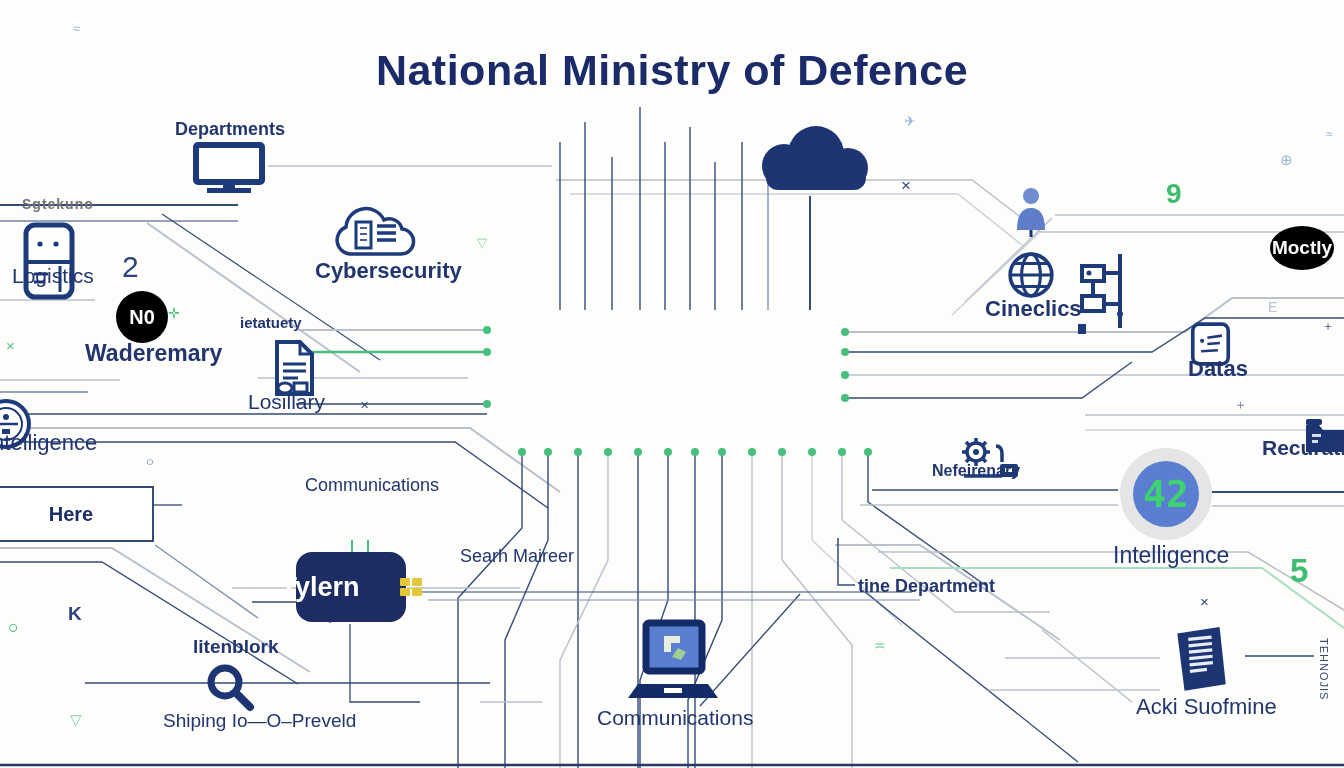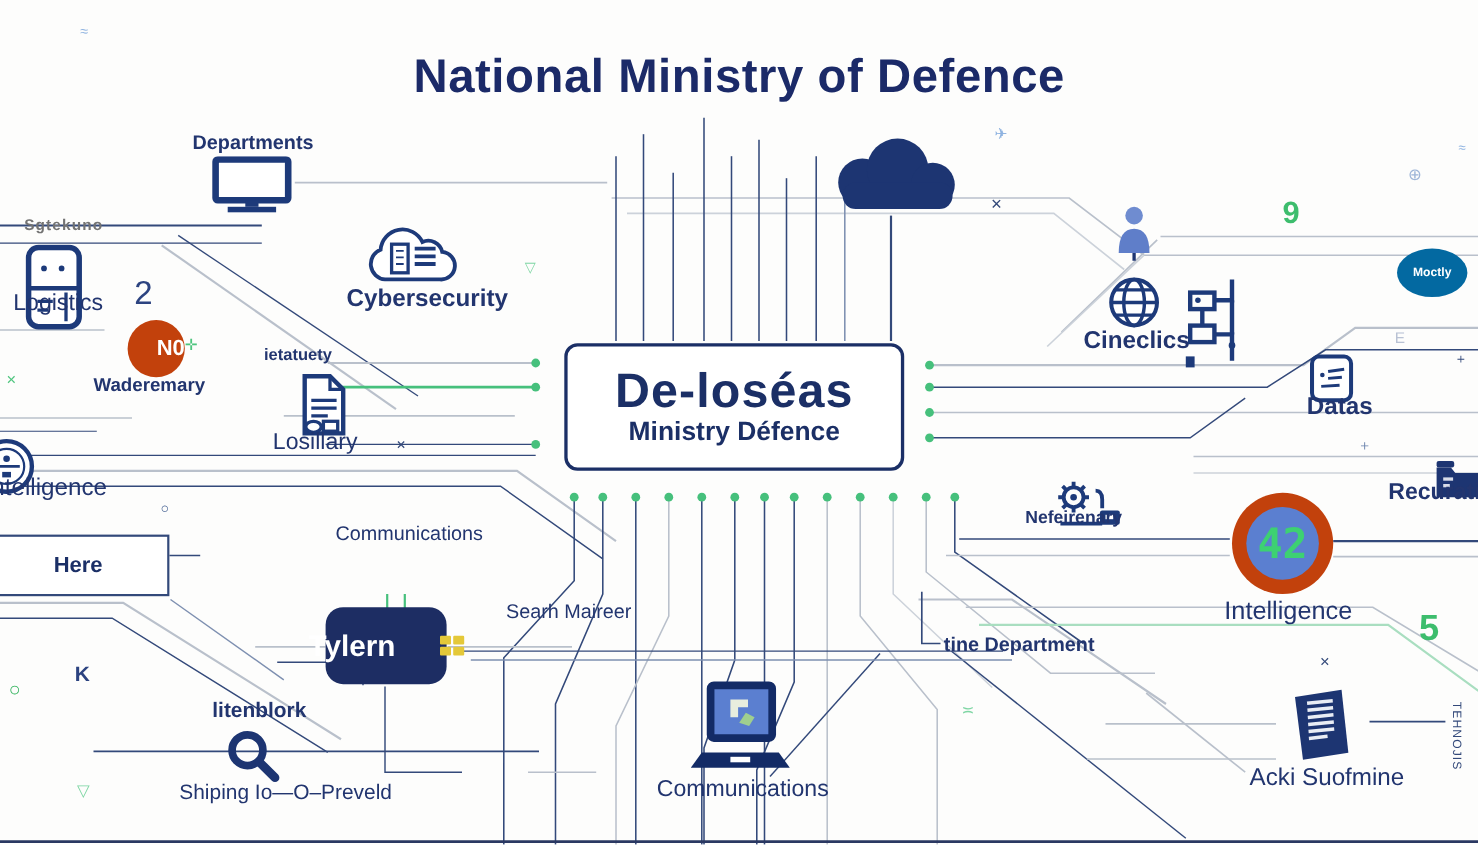--- a/index.html
+++ b/index.html
@@ -16,41 +16,41 @@
     font-size:43px;font-weight:800;color:#1b2a68;letter-spacing:.5px;
   }
   .center-box{
     left:513px;top:312px;width:303px;height:110px;
     border:3.5px solid #1b2f66;border-radius:12px;background:#fff;
     display:flex;flex-direction:column;align-items:center;justify-content:center;
   }
   .center-box .l1{font-size:44px;font-weight:800;color:#1b2f66;line-height:1.05;letter-spacing:1px;}
   .center-box .l2{font-size:24px;font-weight:800;color:#1b2f66;}
   .badge-circle{
-    border-radius:50%;background:#c2410c;color:#fff;display:flex;
-    align-items:center;justify-content:flex-end;font-weight:bold;
+    border-radius:50%;background:#000000;color:#fff;display:flex;
+    align-items:center;justify-content:center;font-weight:bold;
   }
   .ellipse-badge{
-    border-radius:50%;background:#0369a1;color:#fff;display:flex;
-    align-items:center;justify-content:center;font-weight:bold;font-size:11px;
+    border-radius:50%;background:#000000;color:#fff;display:flex;
+    align-items:center;justify-content:center;font-weight:bold;font-size:19px;
   }
   .here-box{
     border:2px solid #33497a;background:#fff;display:flex;
     align-items:center;justify-content:center;font-weight:bold;
     font-size:20px;color:#1b2f66;
   }
   .tylern-box{
     background:#1d2d63;border-radius:16px;display:flex;gap:8px;
     align-items:center;justify-content:center;color:#fff;
     font-size:27px;font-weight:bold;
   }
   .chip{display:grid;grid-template-columns:10px 10px;grid-template-rows:8px 8px;gap:2px;}
   .chip span{background:#e4c838;border-radius:1px;}
   .badge42-outer{
-    border-radius:50%;background:#c2410c;width:92px;height:92px;
+    border-radius:50%;background:#e5e5e5;width:92px;height:92px;
     display:flex;align-items:center;justify-content:center;
   }
   .badge42-inner{
     border-radius:50%;background:#5b7fd0;width:66px;height:66px;
     display:flex;align-items:center;justify-content:center;
     font-size:38px;font-weight:800;color:#3dd172;font-family:"DejaVu Sans Mono",monospace;
   }
   .glyph{position:absolute;line-height:1;}
   .vtext{transform:rotate(90deg);transform-origin:left top;font-size:11px;letter-spacing:1px;color:#33497a;}
 </style>
@@ -159,24 +159,20 @@
         <circle cx="752" cy="452" r="4"></circle>
       <circle cx="782" cy="452" r="4"></circle>
         <circle cx="812" cy="452" r="4"></circle>
         <circle cx="842" cy="452" r="4"></circle>
       <circle cx="868" cy="452" r="4"></circle>
     </g>
   </svg>
 
   <div class="lbl title">National Ministry of Defence</div>
 
-  <div class="abs center-box">
-    <div class="l1">De-loséas</div>
-    <div class="l2">Ministry Défence</div>
-  </div>
 
   <div class="lbl bold" style="left:175px;top:119px;font-size:18px;">Departments</div>
   <svg class="abs" style="left:192px;top:142px" width="74" height="52" viewBox="0 0 74 52">
     <rect x="4" y="3" width="66" height="37" rx="2" fill="#fff" stroke="#1d3a7a" stroke-width="6"></rect>
     <rect x="31" y="40" width="12" height="6" fill="#1d3a7a"></rect>
     <rect x="15" y="46" width="44" height="5" fill="#1d3a7a"></rect>
   </svg>
 
   <div class="lbl" style="left:22px;top:196px;font-size:14px;font-weight:600;letter-spacing:1px;color:#737373;">Sgtekuno</div>
   <svg class="abs" style="left:22px;top:222px" width="54" height="78" viewBox="0 0 54 78">
@@ -187,21 +183,21 @@
     <line x1="12" y1="52" x2="26" y2="52" stroke="#1d3a7a" stroke-width="3"></line>
     <line x1="12" y1="60" x2="22" y2="60" stroke="#1d3a7a" stroke-width="3"></line>
     <line x1="38" y1="44" x2="38" y2="70" stroke="#1d3a7a" stroke-width="3"></line>
   </svg>
   <div class="lbl" style="left:12px;top:264px;font-size:21px;">Logistics</div>
   <div class="lbl" style="left:122px;top:250px;font-size:30px;color:#2c4380;">2</div>
 
   <div class="abs badge-circle" style="left:116px;top:291px;width:52px;height:52px;font-size:20px;">
     <span>N0</span>
   </div>
-  <div class="lbl bold" style="left:85px;top:340px;font-size:17px;">Waderemary</div>
+  <div class="lbl bold" style="left:85px;top:340px;font-size:23px;">Waderemary</div>
 
   <div class="lbl bold" style="left:240px;top:314px;font-size:15px;">ietatuety</div>
   <svg class="abs" style="left:270px;top:338px" width="48" height="60" viewBox="0 0 48 60">
     <path d="M7 4 H30 L42 16 V56 H7 Z" fill="#fff" stroke="#1d3a7a" stroke-width="4"></path>
     <path d="M30 4 V16 H42" fill="none" stroke="#1d3a7a" stroke-width="3"></path>
     <line x1="13" y1="26" x2="36" y2="26" stroke="#1d3a7a" stroke-width="3"></line>
     <line x1="13" y1="33" x2="36" y2="33" stroke="#1d3a7a" stroke-width="3"></line>
     <line x1="13" y1="40" x2="28" y2="40" stroke="#1d3a7a" stroke-width="3"></line>
     <ellipse cx="15" cy="50" rx="7" ry="5" fill="#fff" stroke="#1d3a7a" stroke-width="3"></ellipse>
     <rect x="24" y="45" width="13" height="9" fill="#fff" stroke="#1d3a7a" stroke-width="3"></rect>

